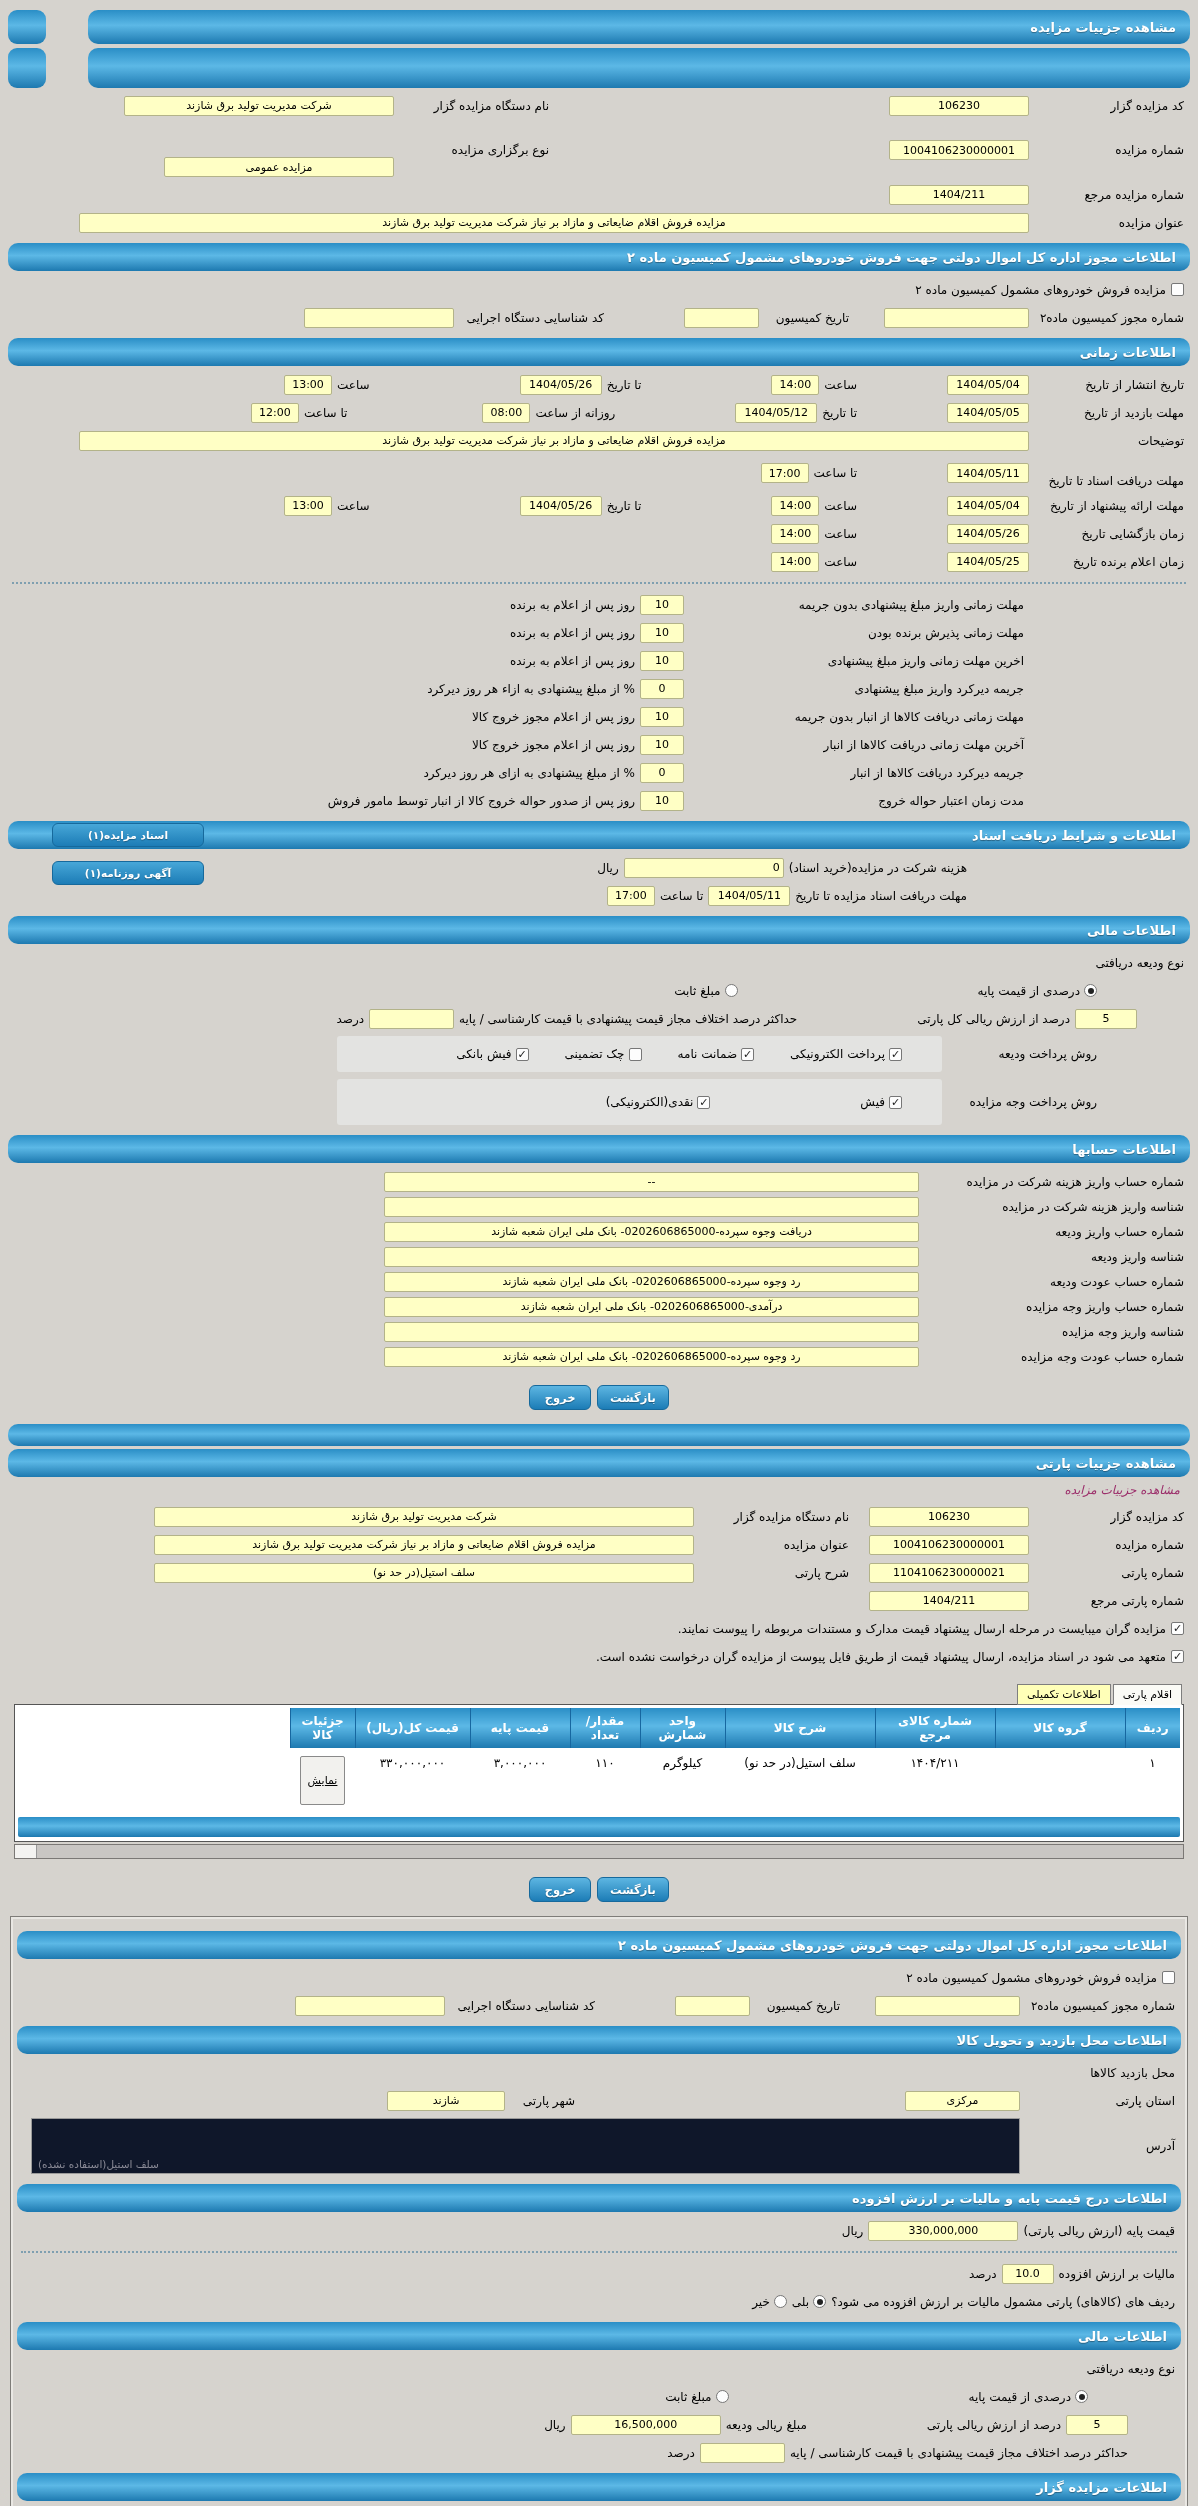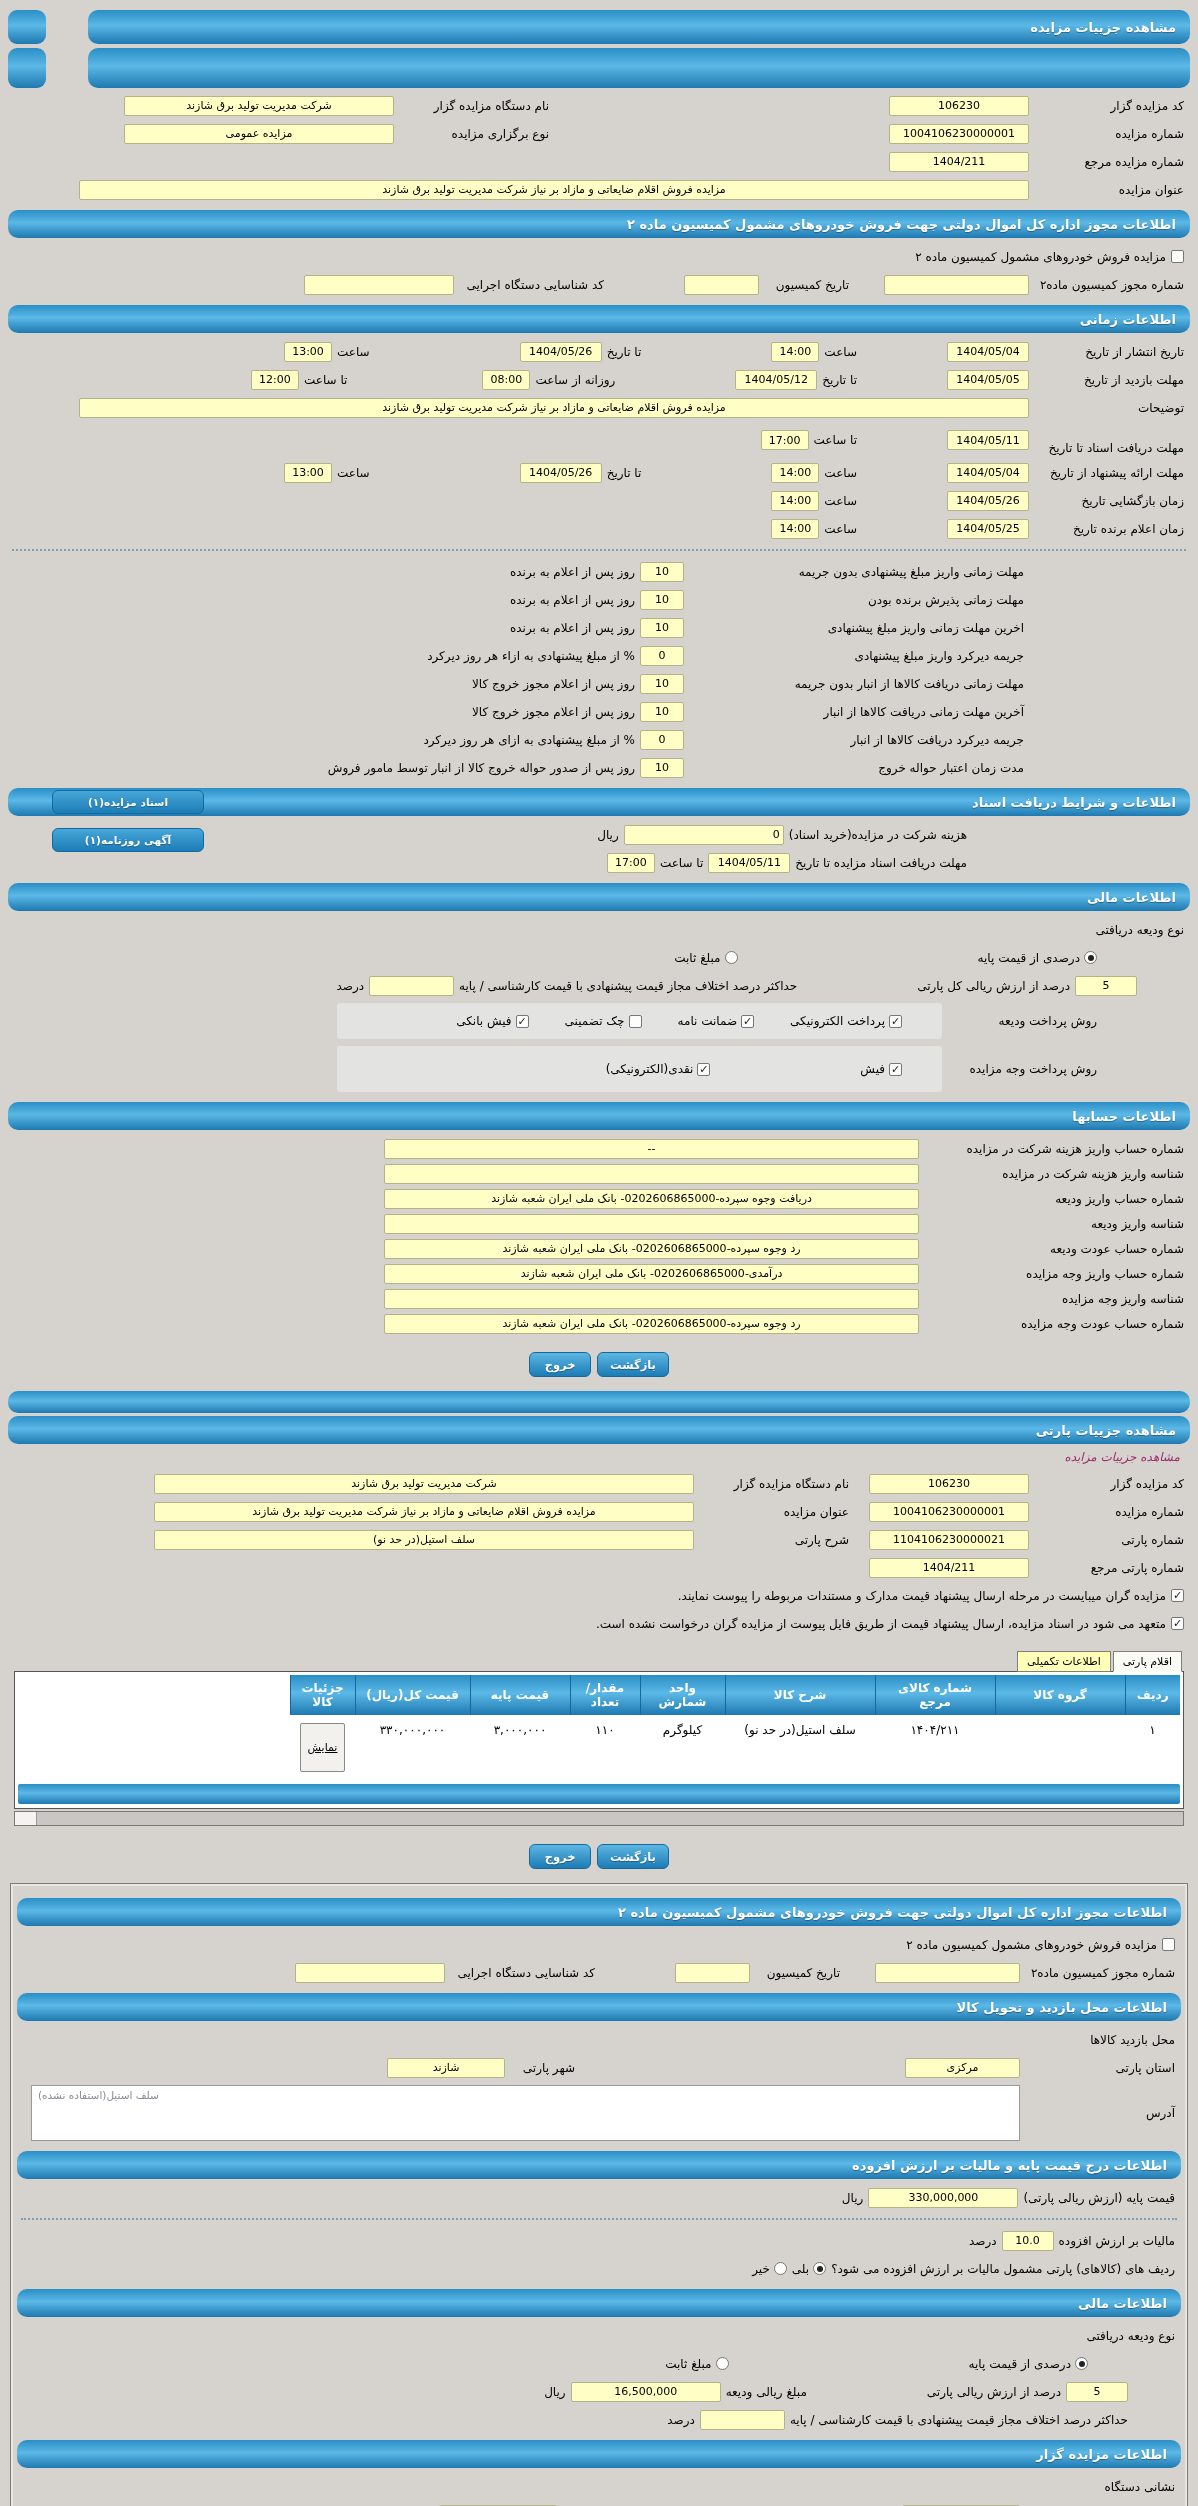--- a/index.html
+++ b/index.html
@@ -88,22 +88,22 @@
   .ptable td { font-size:12px; text-align:center; padding:8px 4px; background:#fff; vertical-align:top; }
   .minibtn { border:1px solid #8a8a8a; background:#f2f1ee; padding:17px 7px; font-size:11px;
              text-decoration:underline; cursor:pointer; border-radius:2px; display:inline-block; }
   .tfootbar { height:20px; margin-top:4px; border-radius:2px;
               background:linear-gradient(180deg,#2a8ec6 0%,#5cb8e6 45%,#1d79b0 100%); }
   .scrollstrip { height:15px; background:#c9c6c3; border:1px solid #7b7875; margin:2px 8px 0;
                  display:flex; align-items:stretch; }
   .corner { width:22px; background:#f4f3f1; border-right:1px solid #999; margin-right:auto; }
 
   
-  .addrbox { flex:1; background:#ffffff; border:1px solid #9a9a9a; margin-left:8px;
-             display:flex; align-items:flex-start; padding:3px 6px; }
+  .addrbox { flex:1; background:#0f172a; border:1px solid #9a9a9a; margin-left:8px;
+             display:flex; align-items:flex-end; padding:3px 6px; }
   .addrtext { direction:ltr; text-align:left; width:100%; color:#8a8a96; font-size:10.5px; }
 
   
   .panel3 { border:1px solid #7e7c78; box-shadow:inset 0 0 0 2px #e9e7e3; margin:0 4px; padding:4px 4px 30px; }
 </style>
 </head>
 <body>
 
 <div class="page">
 
@@ -124,21 +124,21 @@
           <span class="ibox" style="width: 140px;">106230</span>
           <span class="sp" style="width: 330px;"></span>
           <span class="lbl" style="width: 150px;">نام دستگاه مزایده گزار</span>
           <span class="ibox" style="width: 270px;">شرکت مدیریت تولید برق شازند</span>
         </div>
         <div class="frow">
           <span class="lbl" style="width: 150px;">شماره مزایده</span>
           <span class="ibox" style="width: 140px;">1004106230000001</span>
           <span class="sp" style="width: 330px;"></span>
           <span class="lbl" style="width: 150px;">نوع برگزاری مزایده</span>
-          <span class="ibox" style="width: 270px;">مزایده عمومی</span>
+          <span class="ibox" style="width: 230px; margin-top: 34px;">مزایده عمومی</span>
         </div>
         <div class="frow">
           <span class="lbl" style="width: 150px;">شماره مزایده مرجع</span>
           <span class="ibox" style="width: 140px;">1404/211</span>
         </div>
         <div class="frow">
           <span class="lbl" style="width: 150px;">عنوان مزایده</span>
           <span class="ibox" style="width: 950px;">مزایده فروش اقلام ضایعاتی و مازاد بر نیاز شرکت مدیریت تولید برق شازند</span>
         </div>
       </div>

